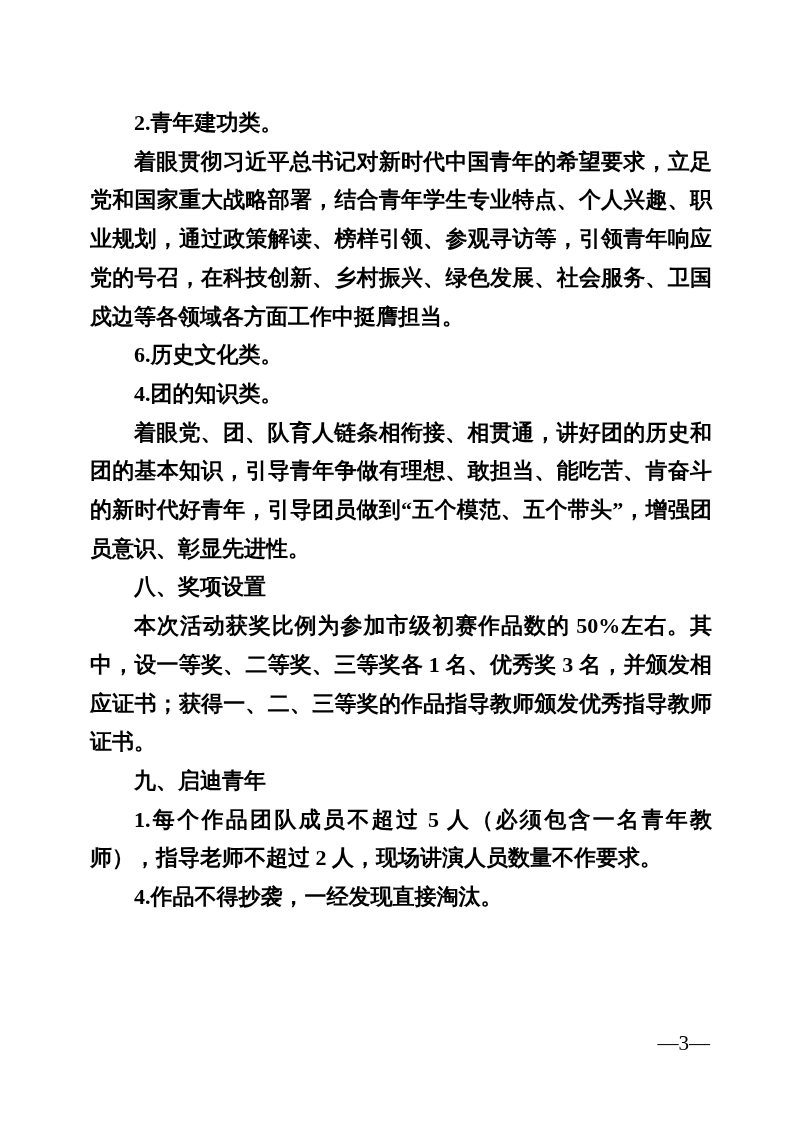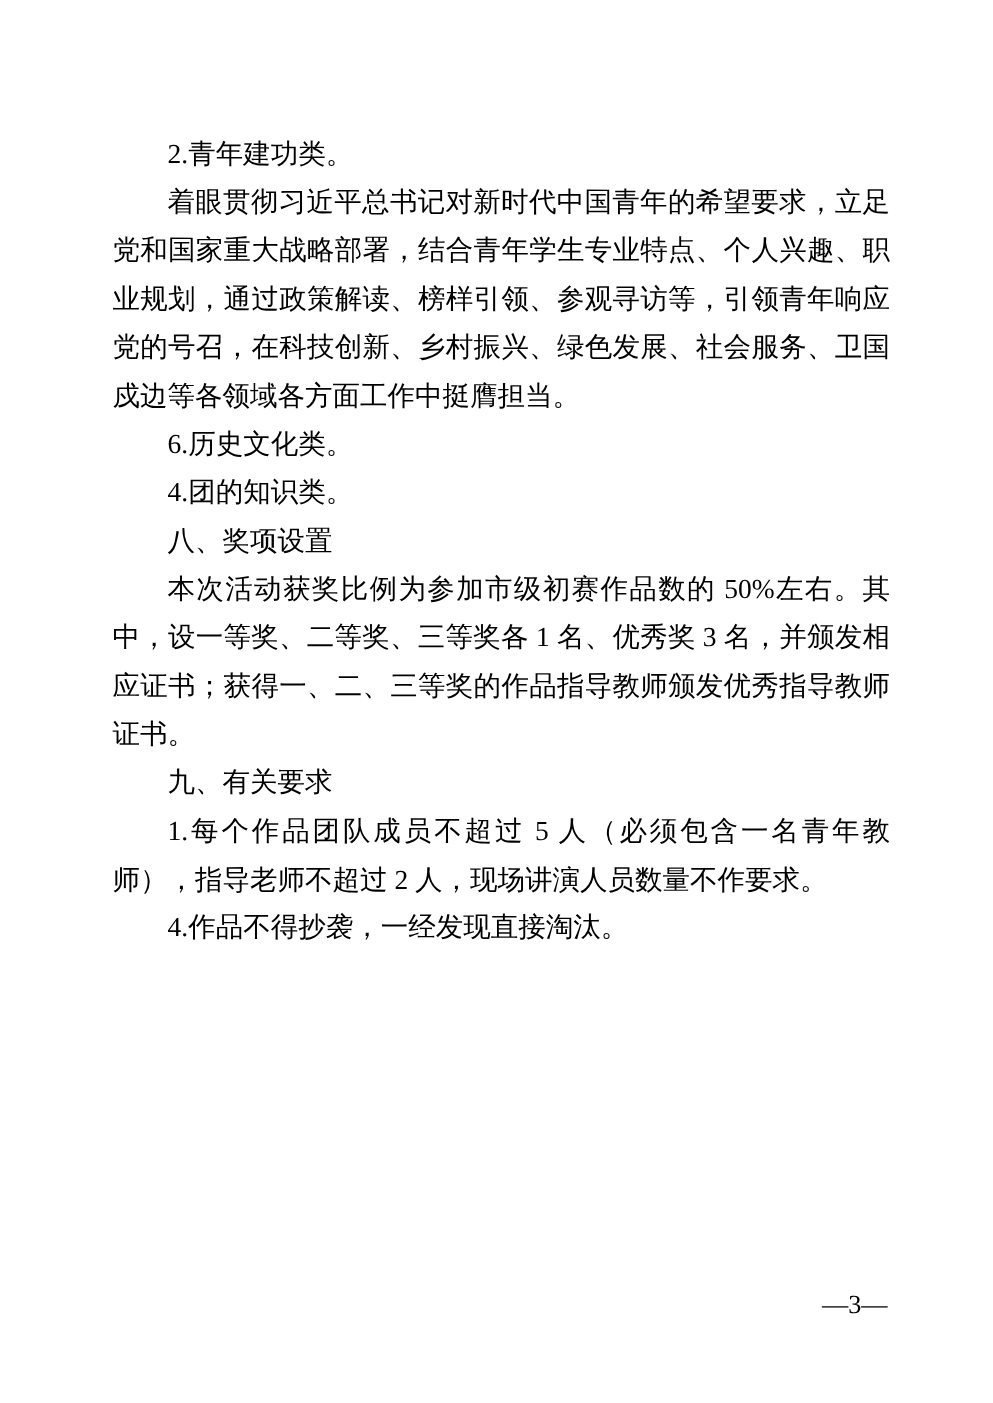--- a/index.html
+++ b/index.html
@@ -22,21 +22,21 @@
     top: 104px;
     width: 622px;
   }
   .content p,
   .content h3,
   .content h2 {
     margin: 0;
     padding: 0;
     font-size: 22px;
     line-height: 38.7px;
-    font-weight: normal;
+    font-weight: bold;
   }
   .para {
     text-align: justify;
     text-indent: 2em;
     word-break: break-all;
   }
   .sub-heading {
     font-weight: bold;
     text-indent: 2em;
     font-family: "Liberation Serif", "DejaVu Serif", serif;
@@ -58,20 +58,21 @@
 </style>
 </head>
 <body>
 
 <div class="page">
   <div class="content">
     <h3 class="sub-heading">2.青年建功类。</h3>
     <p class="para">着眼贯彻习近平总书记对新时代中国青年的希望要求，立足党和国家重大战略部署，结合青年学生专业特点、个人兴趣、职业规划，通过政策解读、榜样引领、参观寻访等，引领青年响应党的号召，在科技创新、乡村振兴、绿色发展、社会服务、卫国戍边等各领域各方面工作中挺膺担当。</p>
     <h3 class="sub-heading">6.历史文化类。</h3>
     <h3 class="sub-heading">4.团的知识类。</h3>
+    <p class="para">着眼党、团、队育人链条相衔接、相贯通，讲好团的历史和团的基本知识，引导青年争做有理想、敢担当、能吃苦、肯奋斗的新时代好青年，引导团员做到“五个模范、五个带头”，增强团员意识、彰显先进性。</p>
     <h2 class="hei-heading">八、奖项设置</h2>
     <p class="para">本次活动获奖比例为参加市级初赛作品数的 50%左右。其中，设一等奖、二等奖、三等奖各 1 名、优秀奖 3 名，并颁发相应证书；获得一、二、三等奖的作品指导教师颁发优秀指导教师证书。</p>
-    <h2 class="hei-heading">九、有关要求</h2>
+    <h2 class="hei-heading">九、启迪青年</h2>
     <p class="para">1.每个作品团队成员不超过 5 人（必须包含一名青年教师），指导老师不超过 2 人，现场讲演人员数量不作要求。</p>
     <p class="para">4.作品不得抄袭，一经发现直接淘汰。</p>
   </div>
   <div class="page-number">—3—</div>
 </div>
 
 </body></html>

